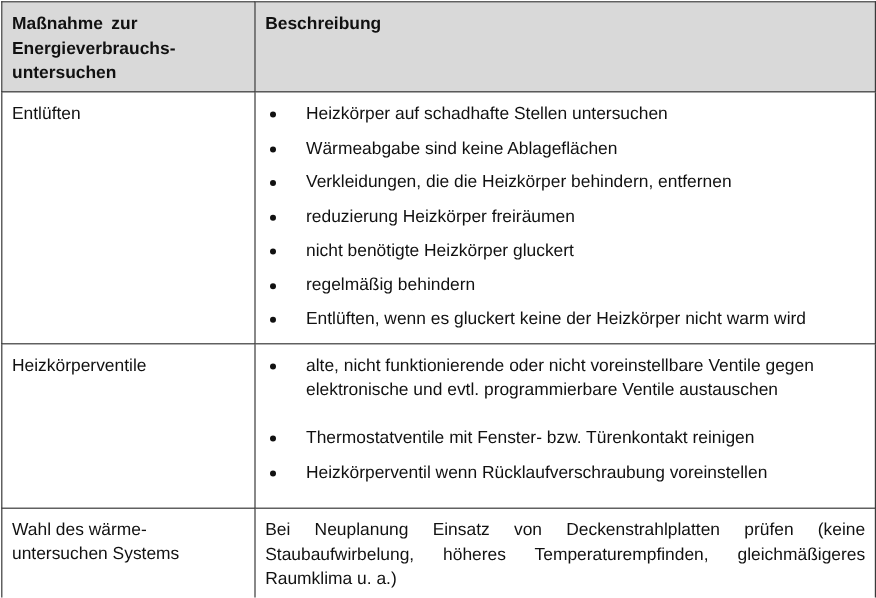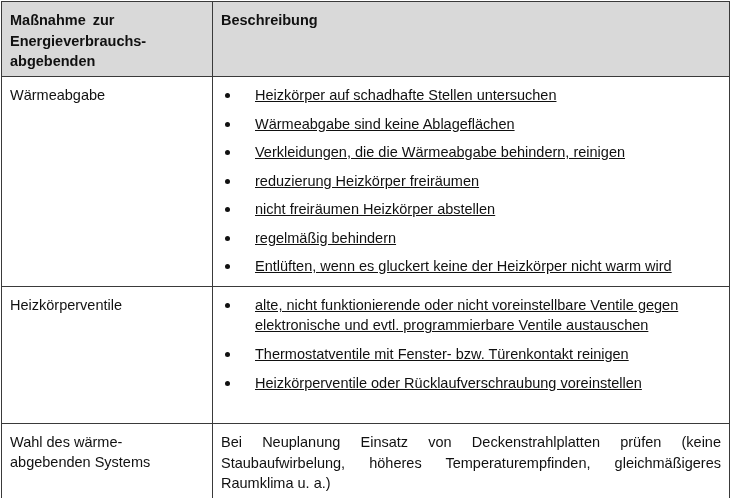--- a/index.html
+++ b/index.html
@@ -41,90 +41,89 @@
   }
   th.h1 { word-spacing: 3px; margin-top: 48px; }
   td {
     padding: 8px 8px 6px 8px;
     line-height: 20px;
   }
   ul.bullets {
     list-style: none;
     margin: 0;
     padding: 0;
-    text-decoration: underline;
   }
   ul.bullets li {
     position: relative;
     padding-left: 34px;
     margin-bottom: 8.5px;
     line-height: 20px;
   }
   ul.bullets li:last-child { margin-bottom: 0; }
   .bullet-icon {
     position: absolute;
     left: 4px;
     top: 8px;
     width: 5px;
     height: 5px;
     border-radius: 50%;
     background: #111;
   }
   tr.row1 td { height: 195px; }
   tr.row2 td { height: 122px; }
   tr.row3 td { height: 58px; }
-  tr.row2 td.desc ul.bullets li:first-child { margin-bottom: 9px; }
+  tr.row2 td.desc ul.bullets li:first-child { margin-bottom: 20px; }
   .para { line-height: 20.5px; text-align: justify; }
 </style>
 </head>
 <body>
 
 <table class="measures">
   <colgroup>
     <col class="c1">
     <col class="c2">
   </colgroup>
   <thead>
     <tr>
       <th class="h1">
         <span>Maßnahme zur</span><br>
         <span>Energieverbrauchs-</span><br>
-        <span>abgebenden</span>
+        <span>untersuchen</span>
       </th>
       <th>Beschreibung</th>
     </tr>
   </thead>
   <tbody>
     <tr class="row1">
-      <td>Wärmeabgabe</td>
+      <td>Entlüften</td>
       <td class="desc">
         <ul class="bullets">
           <li><span class="bullet-icon"></span><span>Heizkörper auf schadhafte Stellen untersuchen</span></li>
           <li><span class="bullet-icon"></span><span>Wärmeabgabe sind keine Ablageflächen</span></li>
-          <li><span class="bullet-icon"></span><span>Verkleidungen, die die Wärmeabgabe behindern, reinigen</span></li>
+          <li><span class="bullet-icon"></span><span>Verkleidungen, die die Heizkörper behindern, entfernen</span></li>
           <li><span class="bullet-icon"></span><span>reduzierung Heizkörper freiräumen</span></li>
-          <li><span class="bullet-icon"></span><span>nicht freiräumen Heizkörper abstellen</span></li>
+          <li><span class="bullet-icon"></span><span>nicht benötigte Heizkörper gluckert</span></li>
           <li><span class="bullet-icon"></span><span>regelmäßig behindern</span></li>
           <li><span class="bullet-icon"></span><span>Entlüften, wenn es gluckert keine der Heizkörper nicht warm wird</span></li>
         </ul>
       </td>
     </tr>
     <tr class="row2">
       <td>Heizkörperventile</td>
       <td class="desc">
         <ul class="bullets">
           <li><span class="bullet-icon"></span><span>alte, nicht funktionierende oder nicht voreinstellbare Ventile gegen elektronische und evtl. programmierbare Ventile austauschen</span></li>
           <li><span class="bullet-icon"></span><span>Thermostatventile mit Fenster- bzw. Türenkontakt reinigen</span></li>
-          <li><span class="bullet-icon"></span><span>Heizkörperventile oder Rücklaufverschraubung voreinstellen</span></li>
+          <li><span class="bullet-icon"></span><span>Heizkörperventil wenn Rücklaufverschraubung voreinstellen</span></li>
         </ul>
       </td>
     </tr>
     <tr class="row3">
       <td>
         <span>Wahl des wärme-</span><br>
-        <span>abgebenden Systems</span>
+        <span>untersuchen Systems</span>
       </td>
       <td class="desc">
         <div class="para">Bei Neuplanung Einsatz von Deckenstrahlplatten prüfen (keine Staubaufwirbelung, höheres Temperaturempfinden, gleichmäßigeres Raumklima u. a.)</div>
       </td>
     </tr>
   </tbody>
 </table>
 
 </body></html>

